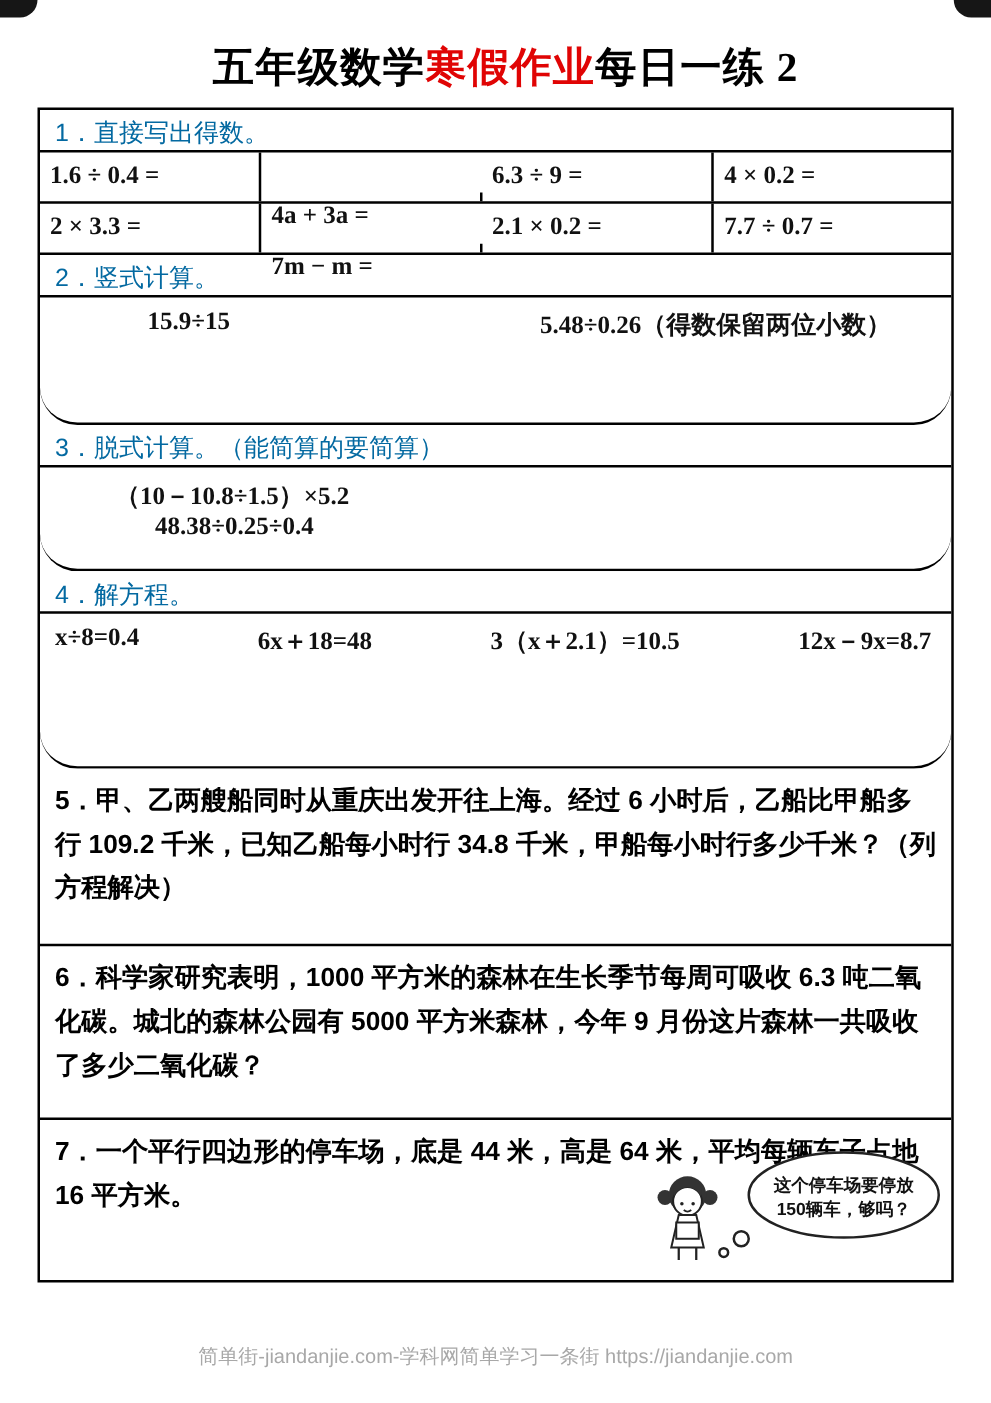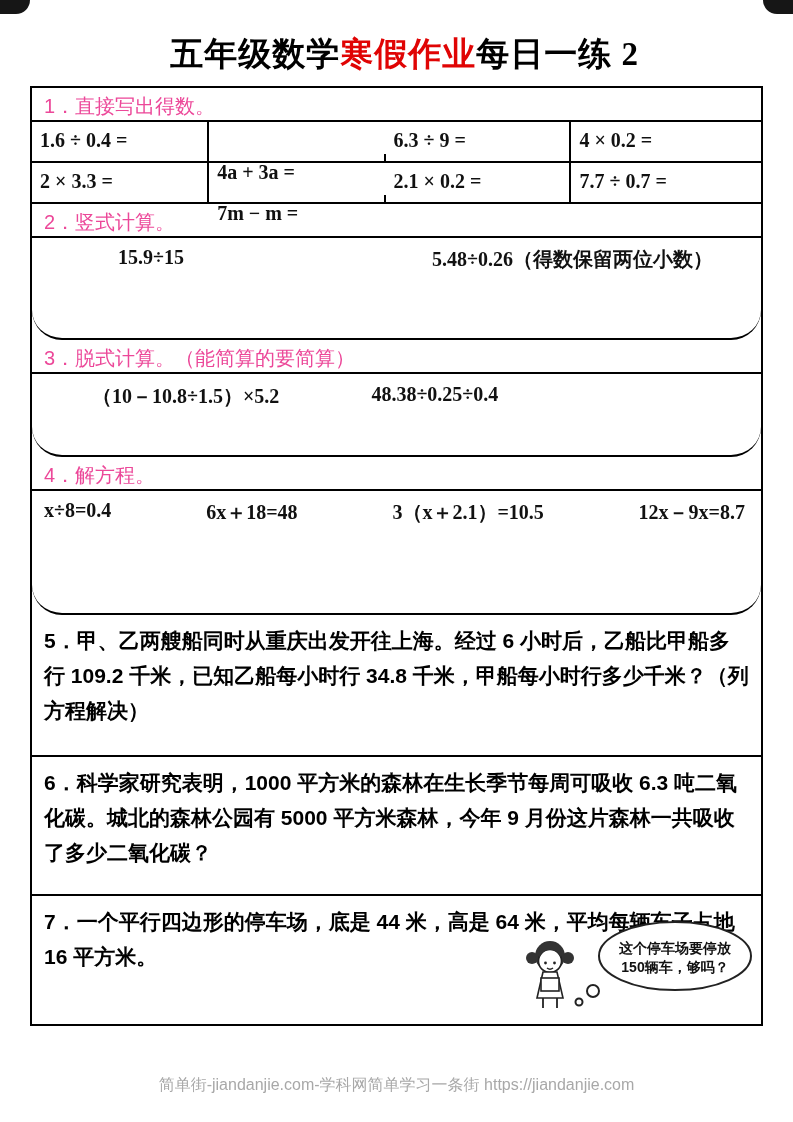--- a/index.html
+++ b/index.html
@@ -20,37 +20,37 @@
   }
   .title .red { color:#e00404; }
 
   .sheet {
     position:absolute; left:30px; top:86px; width:733px;
     border:2px solid #000; background:#fff;
   }
   .row { position:relative; border-bottom:2px solid #000; }
   .row:last-child { border-bottom:none; }
 
-  .hdr { font-size:20px; padding:5px 10px 0 12px; height:34px; color:#ec4899; }
+  .hdr { font-size:20px; padding:5px 10px 0 12px; height:34px; color:#0369a1; }
 
   .grid4 { display:flex; height:41px; }
   .grid4 .cell {
     border-right:2px solid #000; padding:7px 0 0 8px;
     font-family:"Liberation Serif", serif; font-weight:bold; font-size:20px;
   }
   .grid4 .cell:nth-child(1){ width:24.3%; }
   .grid4 .cell:nth-child(2){ width:24.2%;margin-top:32px; }
   .grid4 .cell:nth-child(3){ width:25.5%; }
   .grid4 .cell:nth-child(4){ width:26.0%; border-right:none; }
 
   .ws { display:flex; align-items:flex-start; font-family:"Liberation Serif", serif; font-weight:bold; font-size:20px;border-radius:30px; }
   .ws-2 { height:102px; padding-top:8px; }
   .ws-2 .p1 { margin-left:86px; }
   .ws-2 .p2 { margin-left:auto; margin-right:48px; }
-  .ws-3 { height:83px; padding-top:9px; }
+  .ws-3 { height:83px; padding-top:9px;flex-direction:column; }
   .ws-3 .p1 { margin-left:60px; }
   .ws-3 .p2 { margin-left:92px; }
   .ws-4 { height:124px; padding:8px 16px 0 12px; justify-content:space-between; font-size:20px; }
 
   .prob {
     font-weight:bold; font-size:21px; line-height:35px;
     padding:8px 12px 0 12px; color:#000;
   }
   .prob-5 { height:142px; }
   .prob-6 { height:139px; }

